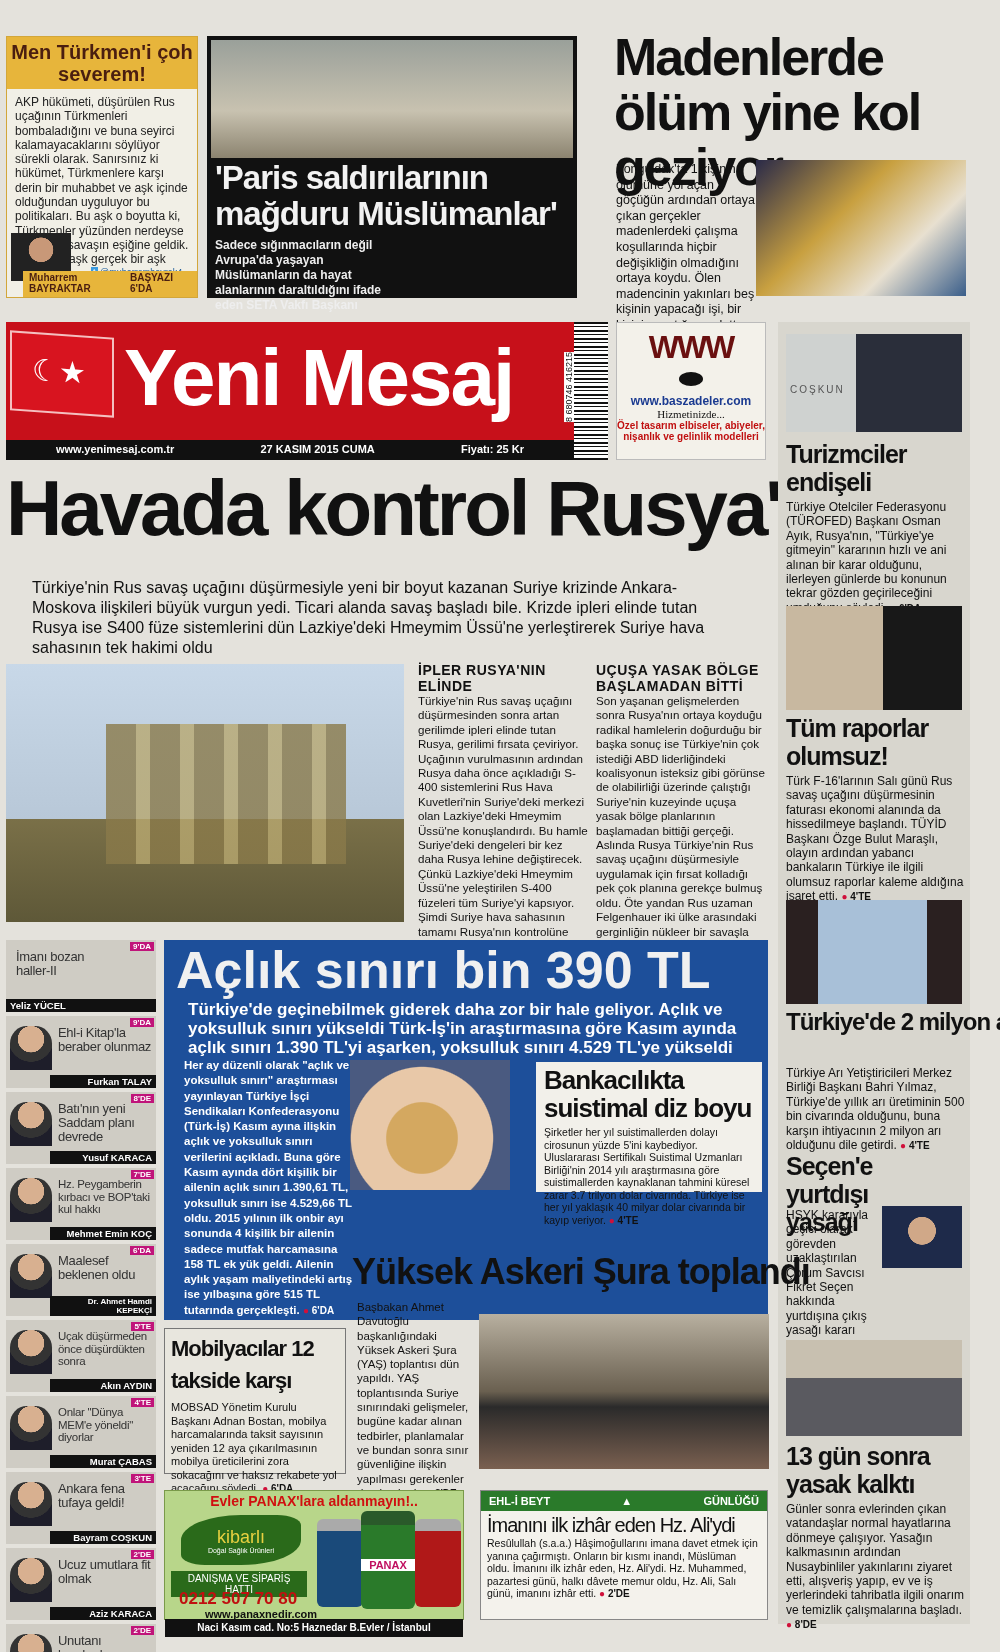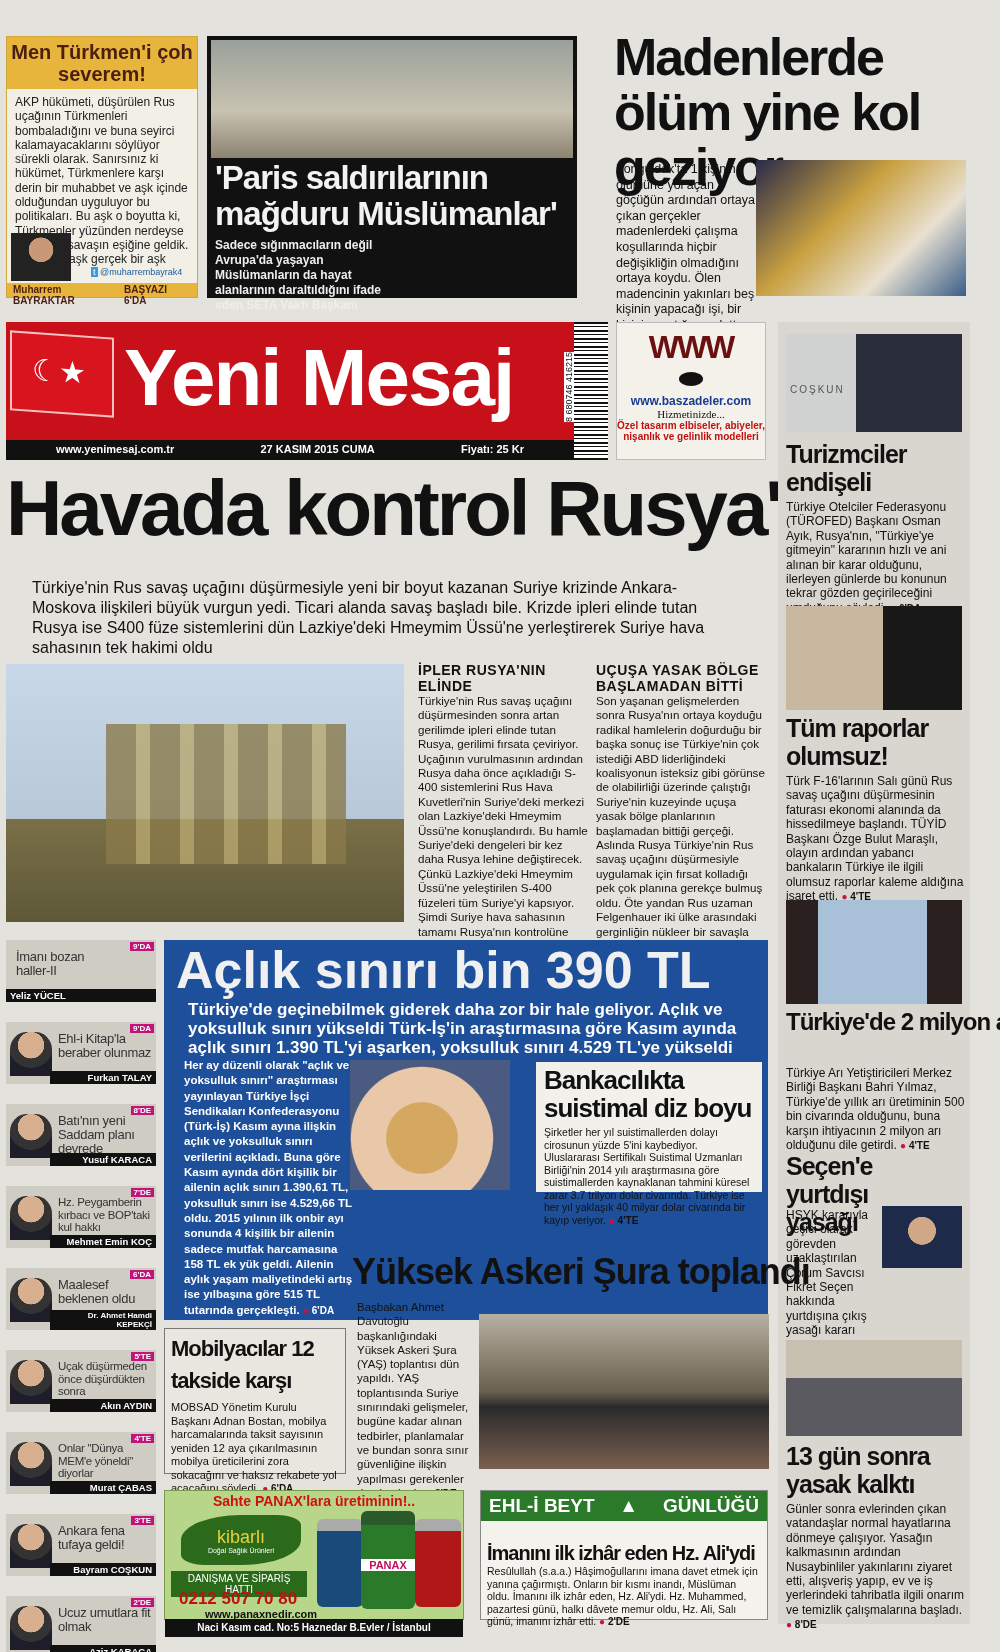--- a/index.html
+++ b/index.html
@@ -5,21 +5,21 @@
 *{box-sizing:border-box;margin:0;padding:0}
 body{width:1000px;height:1652px;background:#e4e2dc;font-family:"Liberation Sans",sans-serif;color:#111;position:relative;overflow:hidden}
 .abs{position:absolute}
 .txt{font-size:12.5px;line-height:15px}
 .ref{color:#111;font-weight:bold;font-size:10px}
 .ref::before{content:"● ";color:#d0103a}
 
 #col-box{left:6px;top:36px;width:192px;height:262px;background:#f1efe6;border:1px solid #d2a63a}
 #col-box .hd{background:#e7b53b;color:#4a1e10;font-weight:bold;font-size:20px;text-align:center;line-height:22px;padding:4px 2px}
 #col-box .body{font-size:12px;line-height:14.3px;padding:6px 8px;color:#222}
-#col-box .foot{position:absolute;left:0;right:0;bottom:0;height:14px;background:#e7b53b;font-size:10px;font-weight:bold;color:#4a1e10;display:flex;justify-content:space-between;padding:1px 6px}
+#col-box .foot{position:absolute;left:16px;right:0;bottom:0;height:26px;background:#e7b53b;font-size:10px;font-weight:bold;color:#4a1e10;display:flex;justify-content:space-between;padding:1px 6px}
 
 #paris{left:207px;top:36px;width:370px;height:262px;background:#111;color:#fff}
 #paris .pic{position:absolute;left:4px;top:4px;width:362px;height:118px;background:linear-gradient(180deg,#9aa09a,#c8c2b0 60%,#8c8470)}
 #paris h2{position:absolute;left:8px;top:124px;font-size:33px;line-height:36px;color:#f2f2f2;font-weight:bold;letter-spacing:-1px}
 #paris .c1,#paris .c2{position:absolute;top:202px;font-size:12px;line-height:15px;color:#eee;font-weight:bold;width:176px}
 
 #mine-h{left:614px;top:30px;font-size:52px;line-height:55px;font-weight:bold;letter-spacing:-2px}
 #mine-t{left:616px;top:162px;width:148px;font-size:12.5px;line-height:15.6px}
 #mine-p{left:756px;top:160px;width:210px;height:136px;background:linear-gradient(135deg,#2a2a48,#c8a040 40%,#e8e0d0 70%,#3a5e8a)}
 
@@ -43,21 +43,21 @@
 .sub-h{font-weight:bold;font-size:14px;line-height:16px;letter-spacing:.5px}
 #ipler{left:418px;top:662px;width:172px}
 #ucusa{left:596px;top:662px;width:170px}
 
 #rc{left:778px;top:322px;width:192px;height:1302px;background:#d8d6ce}
 .rc-pic{position:absolute;left:8px;width:176px}
 .rc-h{position:absolute;left:8px;font-size:25px;line-height:28px;font-weight:bold;letter-spacing:-1px}
 .rc-t{position:absolute;left:8px;width:182px;font-size:12px;line-height:14.4px}
 
 #cols{left:6px;top:940px;width:150px}
-.cw{position:relative;height:62px;background:#cfccc4;margin-bottom:20px}
+.cw{position:relative;height:72px;background:#cfccc4;margin-bottom:4px}
 .cw .pg{position:absolute;right:2px;top:2px;background:#c0147a;color:#fff;font-size:8px;font-weight:bold;padding:0 3px}
 .cw .av{position:absolute;left:4px;top:10px;width:42px;height:44px;border-radius:40% 40% 0 0;background:radial-gradient(circle at 50% 30%,#d8b090 0 35%,#333 36% 60%,#1e1e2a 61%)}
 .cw .tt{position:absolute;left:52px;top:10px;width:96px;font-size:13px;line-height:14px;color:#333;letter-spacing:-.3px}
 .cw .nm{position:absolute;right:0;bottom:0;left:44px;background:#111;color:#fff;font-size:9.5px;font-weight:bold;padding:1px 4px;text-align:right}
 
 #aclik{left:164px;top:940px;width:604px;height:380px;background:#1d4f9a}
 #aclik h2{position:absolute;left:12px;top:0;font-size:52px;line-height:60px;color:#f0f0f0;font-weight:bold;letter-spacing:0}
 #aclik .sub{position:absolute;left:24px;top:60px;width:570px;font-size:17px;line-height:19px;font-weight:bold;color:#fff}
 #aclik .body{position:absolute;left:20px;top:118px;width:170px;font-size:11.5px;line-height:15.3px;color:#fff;font-weight:bold}
 #aclik .coins{position:absolute;left:186px;top:120px;width:160px;height:130px;background:radial-gradient(circle at 45% 60%,#d4a860 0 30%,#e8c8a8 31% 60%,#4a5a80 61%)}
@@ -74,22 +74,22 @@
 #panax{left:164px;top:1490px;width:300px;height:130px;background:#b8d68a;border:1px solid #7a9a4a}
 #panax .hd{color:#d01010;font-weight:bold;font-size:14px;text-align:center;margin-top:2px}
 #panax .logo{position:absolute;left:16px;top:24px;width:120px;height:50px;background:#2a6a1a;border-radius:50% 20% 50% 20%;color:#e8d040;font-size:18px;text-align:center;line-height:44px}
 #panax .line{position:absolute;left:6px;top:80px;width:136px;background:#2a6a1a;color:#fff;font-size:10px;text-align:center;padding:2px}
 #panax .tel{position:absolute;left:14px;top:98px;font-weight:bold;font-size:17px;color:#c01010}
 #panax .web{position:absolute;left:40px;top:117px;font-size:11px;font-weight:bold}
 #panax .addr{position:absolute;left:0;right:0;bottom:-18px;height:18px;background:#111;color:#fff;font-size:10px;font-weight:bold;text-align:center;padding-top:3px}
 #panax .bot{position:absolute;top:28px;width:46px;height:88px;border-radius:6px}
 
 #ehl{left:480px;top:1490px;width:288px;height:130px;background:#f4f2ec;border:1px solid #888}
-#ehl .hd{background:#2a7a2a;color:#fff;font-weight:bold;font-size:19px;padding:4px 8px;display:flex;justify-content:space-between}
-#ehl h3{font-size:20px;line-height:24px;font-weight:bold;padding:20px 6px 0;letter-spacing:-1px}
+#ehl .hd{background:#2a7a2a;color:#fff;font-weight:bold;font-size:11px;padding:4px 8px;display:flex;justify-content:space-between}
+#ehl h3{font-size:20px;line-height:24px;font-weight:normal;padding:2px 6px 0;letter-spacing:-1px}
 #ehl .t{font-size:10.5px;line-height:12.6px;padding:0 6px}
 </style>
 </head>
 <body>
 
 <div id="col-box" class="abs">
   <div class="hd">Men Türkmen'i çoh severem!</div>
   <div class="body">AKP hükümeti, düşürülen Rus uçağının Türkmenleri bombaladığını ve buna seyirci kalamayacaklarını söylüyor sürekli olarak. Sanırsınız ki hükümet, Türkmenlere karşı derin bir muhabbet ve aşk içinde olduğundan uyguluyor bu politikaları. Bu aşk o boyutta ki, Türkmenler yüzünden nerdeyse Rusya ile savaşın eşiğine geldik. Acaba bu aşk gerçek bir aşk mı?</div>
   <div class="abs" style="left:4px;bottom:16px;width:60px;height:48px;background:radial-gradient(circle at 50% 35%,#c89878 0 28%,#222 29%);"></div>
   <div class="abs" style="left:84px;bottom:20px;font-size:9px;color:#1a5a9a"><span style="background:#3a9ae0;color:#fff;padding:0 2px">t</span> <span>@muharrembayrak4</span></div>
@@ -244,21 +244,21 @@
 <div id="yas-h" class="abs">Yüksek Askeri Şura toplandı</div>
 <div id="yas-t" class="abs"><span>Başbakan Ahmet Davutoğlu başkanlığındaki Yüksek Askeri Şura (YAŞ) toplantısı dün yapıldı. YAŞ toplantısında Suriye sınırındaki gelişmeler, bugüne kadar alınan tedbirler, planlamalar ve bundan sonra sınır güvenliğine ilişkin yapılması gerekenler de ele alındı.</span> <span class="ref">8'DE</span></div>
 <div id="yas-p" class="abs"></div>
 
 <div id="mob" class="abs">
   <h3>Mobilyacılar 12 takside karşı</h3>
   <div class="t"><span>MOBSAD Yönetim Kurulu Başkanı Adnan Bostan, mobilya harcamalarında taksit sayısının yeniden 12 aya çıkarılmasının mobilya üreticilerini zora sokacağını ve haksız rekabete yol açacağını söyledi.</span> <span class="ref">6'DA</span></div>
 </div>
 
 <div id="panax" class="abs">
-  <div class="hd">Sahte PANAX'lara üretiminin!..</div>
+  <div class="hd">Evler PANAX'lara aldanmayın!..</div>
   <div class="logo"><span>kibarlı</span><div style="font-size:7px;line-height:8px;color:#fff;margin-top:-12px">Doğal Sağlık Ürünleri</div></div>
   <div class="bot" style="left:152px;background:linear-gradient(180deg,#aaa 0 14%,#1a4a7a 14%)"></div>
   <div class="bot" style="left:196px;top:20px;width:54px;height:98px;background:linear-gradient(180deg,#2a5a2a 0 14%,#2a7a2a 14%)">
       <span style="display:block;margin-top:48px;background:#fff;color:#c01060;font-weight:bold;font-size:11px;text-align:center">PANAX</span>
     </div>
   <div class="bot" style="left:250px;background:linear-gradient(180deg,#aaa 0 14%,#b01818 14%)"></div>
   <div class="line">DANIŞMA VE SİPARİŞ HATTI</div>
   <div class="tel">0212 507 70 80</div>
   <div class="web">www.panaxnedir.com</div>
   <div class="addr">Naci Kasım cad. No:5 Haznedar B.Evler / İstanbul</div>

